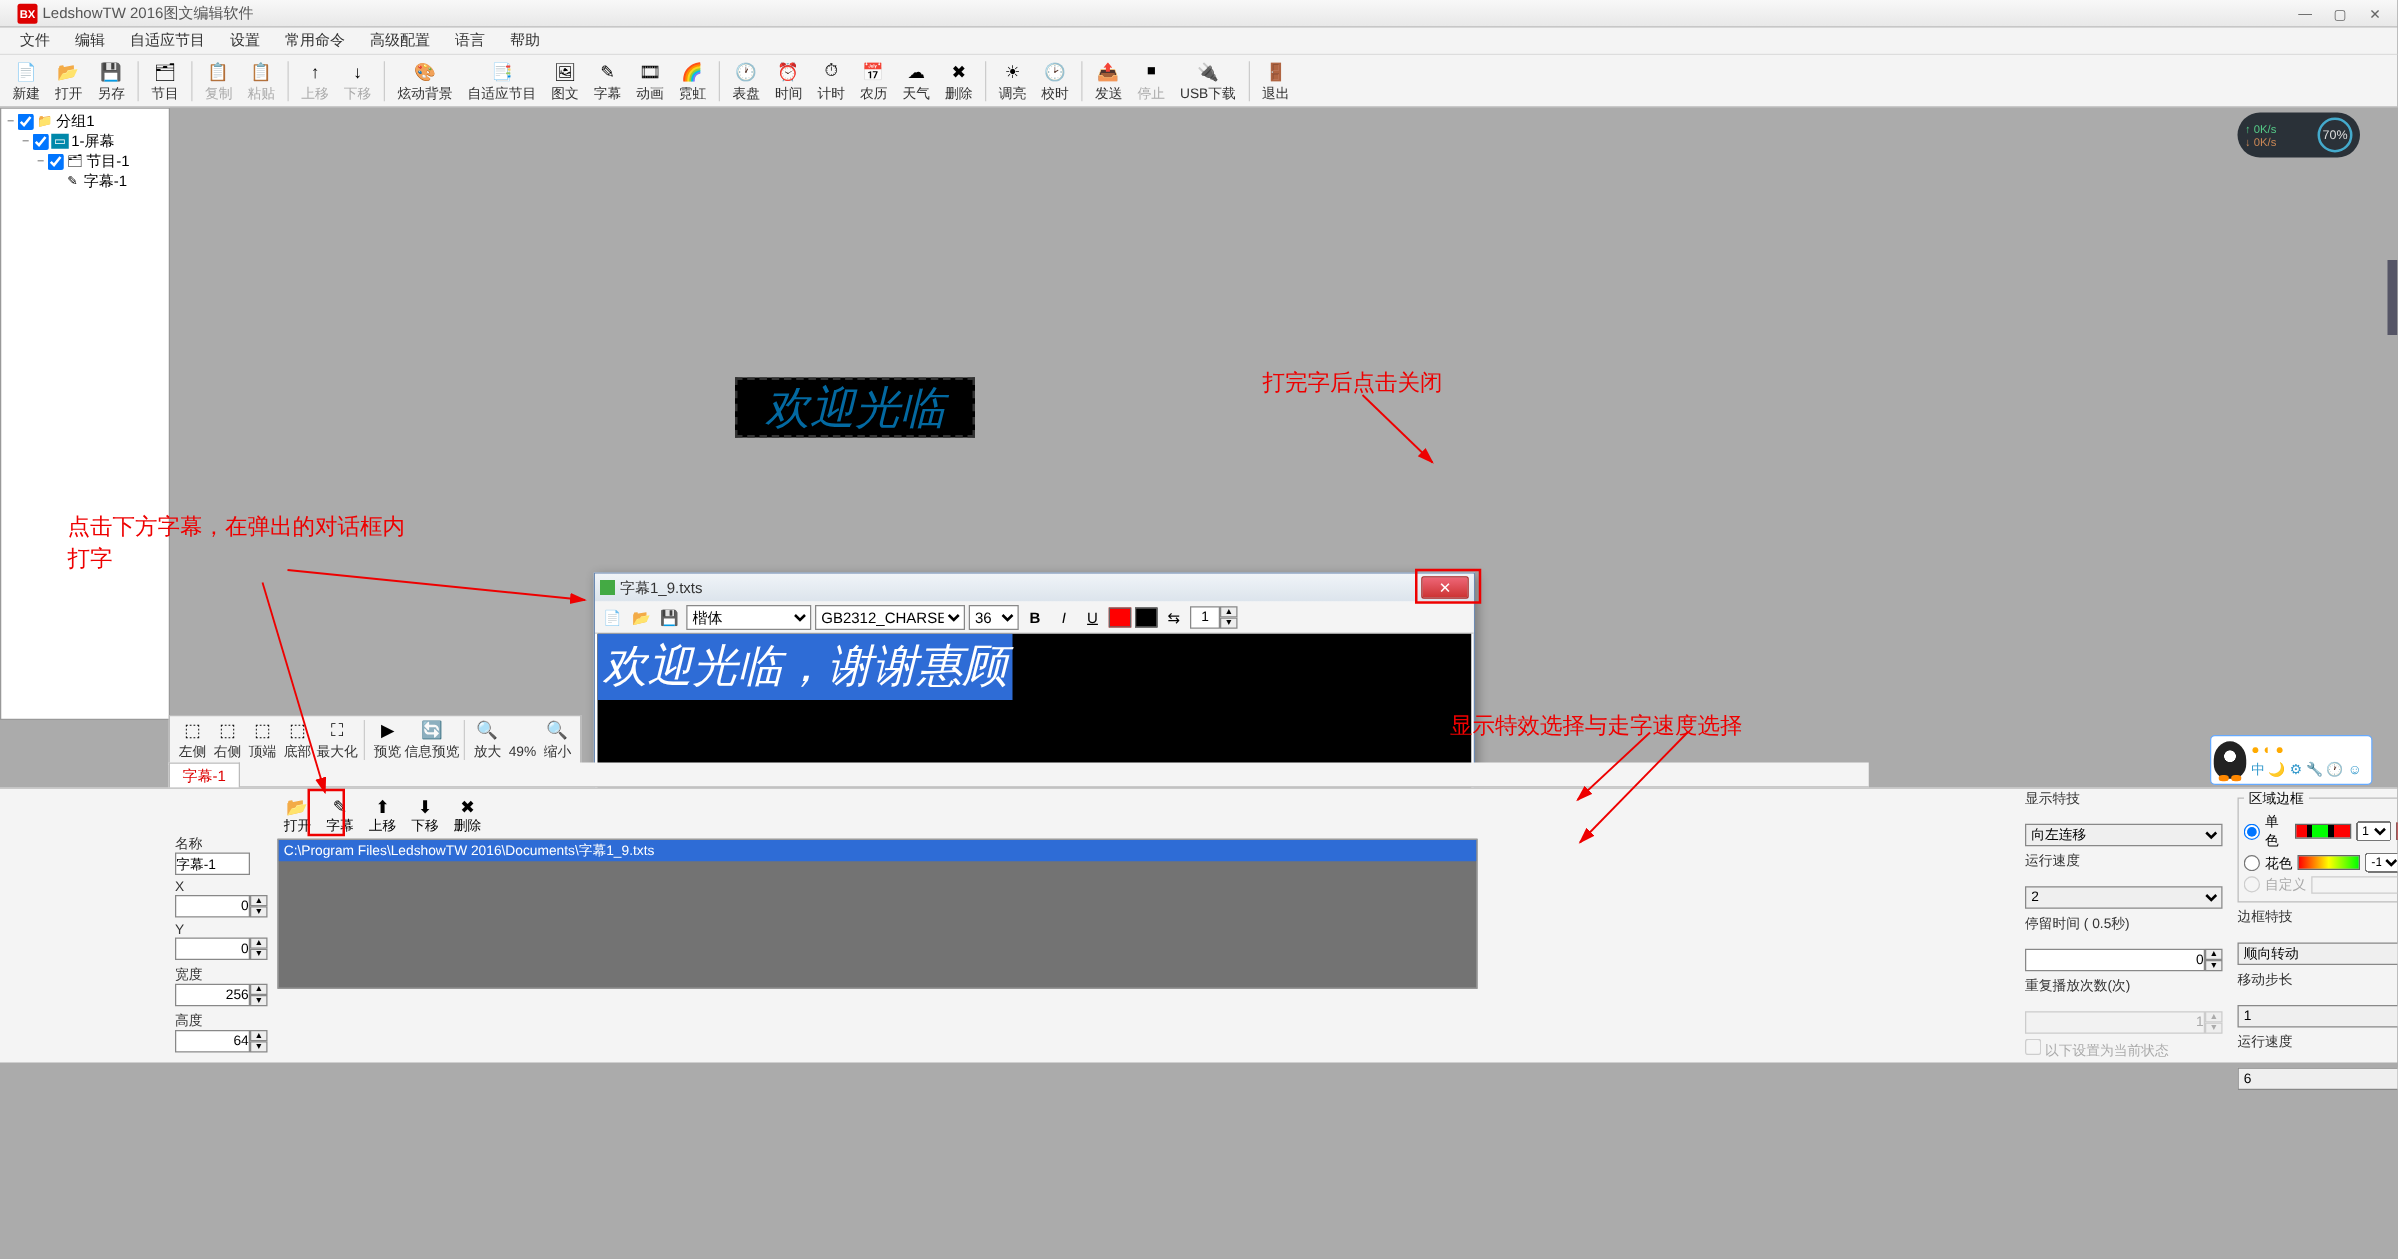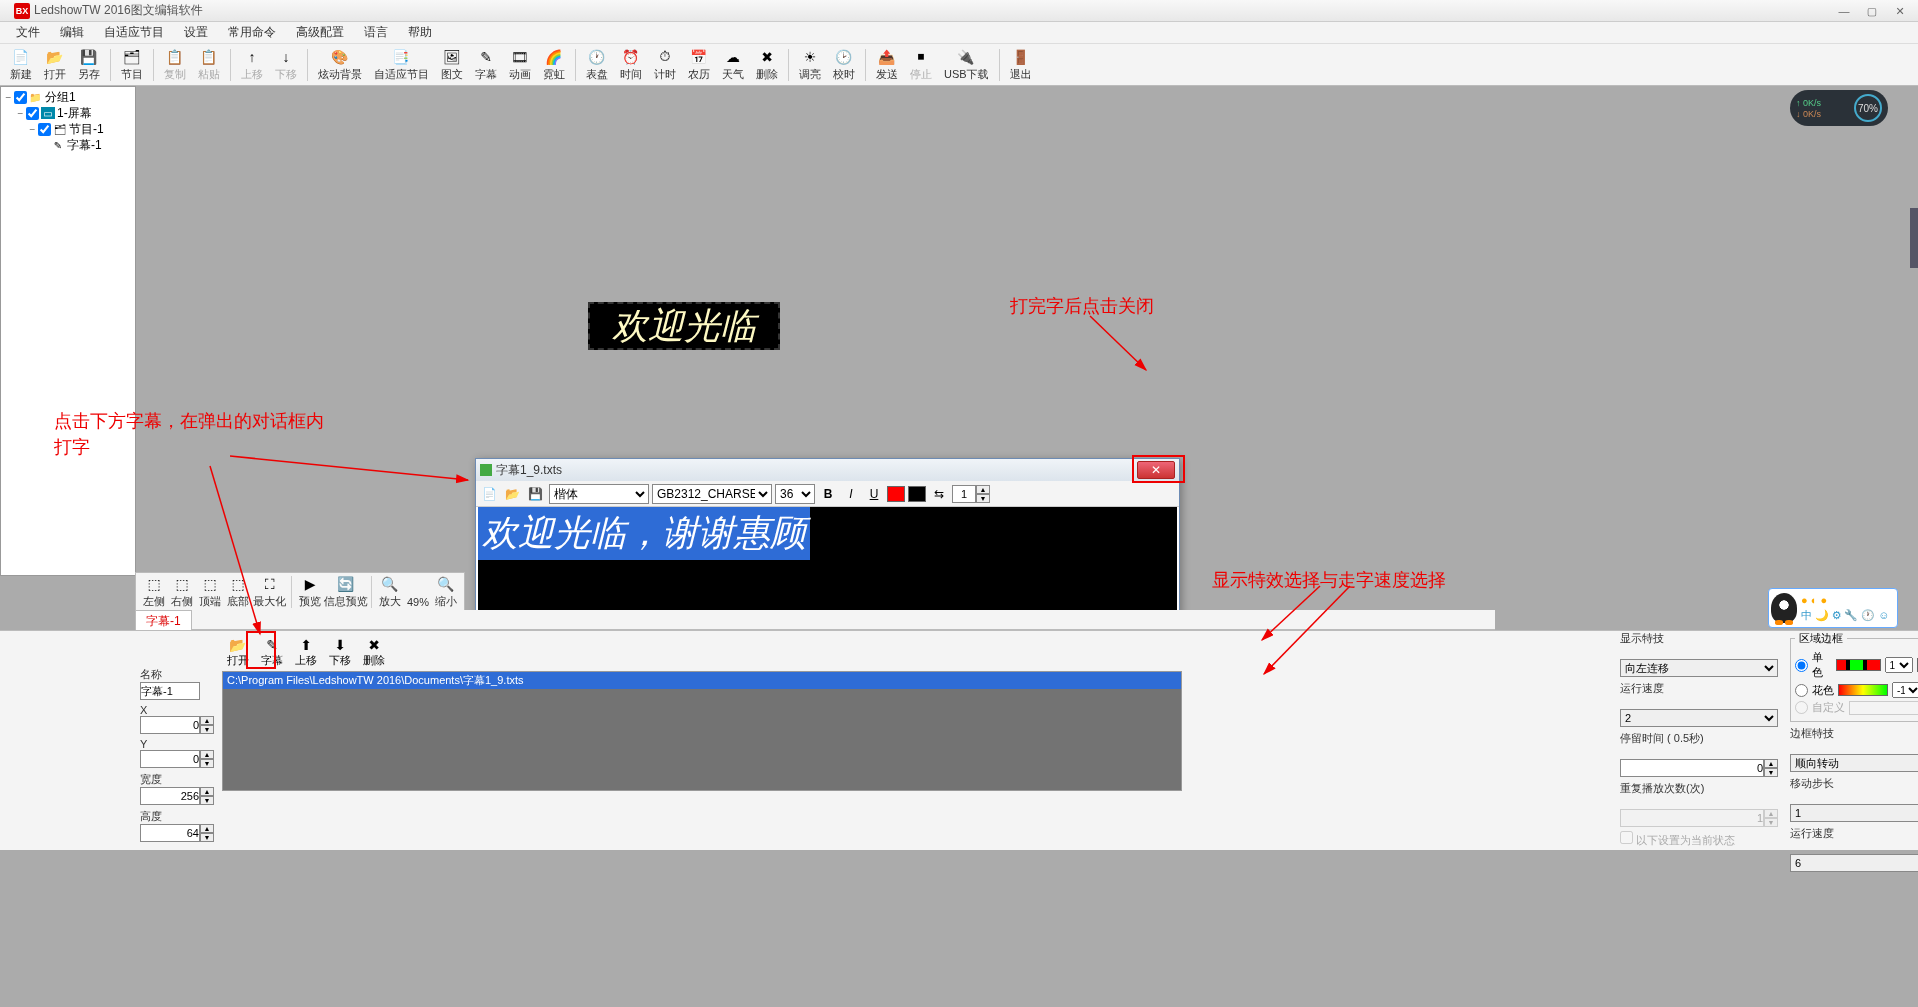--- a/index.html
+++ b/index.html
@@ -32,21 +32,21 @@
 .tree-row { display: flex; align-items: center; height: 16px; white-space: nowrap; }
 .tree-row input[type=checkbox] { margin-right: 2px; }
 .tree-exp { width: 11px; text-align: center; font-size: 10px; color: #666; cursor: pointer; }
 .tree-icon { width: 14px; height: 12px; margin-right: 2px; display: inline-flex; align-items: center; justify-content: center; font-size: 10px; }
 
 
 .canvas { position: absolute; left: 136px; top: 0; right: 0; bottom: 0; background: #ababab; }
 
 
 .led-preview { position: absolute; left: 588px; top: 216px; width: 192px; height: 48px; background: #000; border: 2px dashed #333; display: flex; align-items: center; justify-content: center; }
-.led-preview span { color: #fef9c3; font-family: KaiTi, "楷体", serif; font-size: 36px; font-style: italic; }
+.led-preview span { color: #0369a1; font-family: KaiTi, "楷体", serif; font-size: 36px; font-style: italic; }
 
 
 .editor-window { position: absolute; left: 475px; top: 372px; width: 705px; height: 330px; background: #fff; border: 1px solid #6d8bb3; box-shadow: 2px 2px 8px rgba(0,0,0,0.3); }
 .editor-title { height: 22px; background: linear-gradient(#f0f4f8, #dce4ec); display: flex; align-items: center; padding: 0 4px; position: relative; }
 .editor-title .etitle { font-size: 12px; color: #333; margin-left: 4px; }
 .editor-close { position: absolute; right: 4px; top: 2px; width: 38px; height: 18px; background: linear-gradient(#e67,#c33); border: 1px solid #a22; border-radius: 2px; display: flex; align-items: center; justify-content: center; color: #fff; font-size: 12px; cursor: pointer; }
 .editor-close-hi { position: absolute; left: 1132px; top: 369px; width: 53px; height: 28px; border: 2px solid #e00; pointer-events: none; }
 
 .editor-toolbar { height: 26px; background: #f4f4f4; border-bottom: 1px solid #ccc; display: flex; align-items: center; padding: 0 4px; gap: 3px; }
 .et-btn { width: 20px; height: 20px; border: 1px solid transparent; display: flex; align-items: center; justify-content: center; font-size: 12px; cursor: pointer; }
@@ -532,21 +532,21 @@
       <div class="qrow" style="color:#fa0">● ◐ ●</div>
       <div class="qrow">中 🌙 ⚙ 🔧 🕐 ☺</div>
     </div>
   </div>
 
   <div class="anno" style="left:54px;top:322px;line-height:26px">
     <div>点击下方字幕，在弹出的对话框内</div>
       <div>打字</div>
   </div>
   <div class="anno" style="left:1010px;top:208px">打完字后点击关闭</div>
-  <div class="anno" style="left:1212px;top:482px">显示特效选择与走字速度选择</div>
+  <div class="anno" style="left:1160px;top:482px">显示特效选择与走字速度选择</div>
 
   <svg class="arrow-line" style="left:0;top:0" width="1500" height="720">
     <defs>
         <marker id="ah" markerWidth="10" markerHeight="10" refX="8" refY="3" orient="auto">
           <path d="M0,0 L0,6 L9,3 z" fill="#e00"></path>
         </marker>
       </defs>
     <line x1="210" y1="380" x2="260" y2="548" stroke="#e00" stroke-width="1.5" marker-end="url(#ah)"></line>
     <line x1="230" y1="370" x2="468" y2="394" stroke="#e00" stroke-width="1.5" marker-end="url(#ah)"></line>
     <line x1="1090" y1="230" x2="1146" y2="284" stroke="#e00" stroke-width="1.5" marker-end="url(#ah)"></line>

